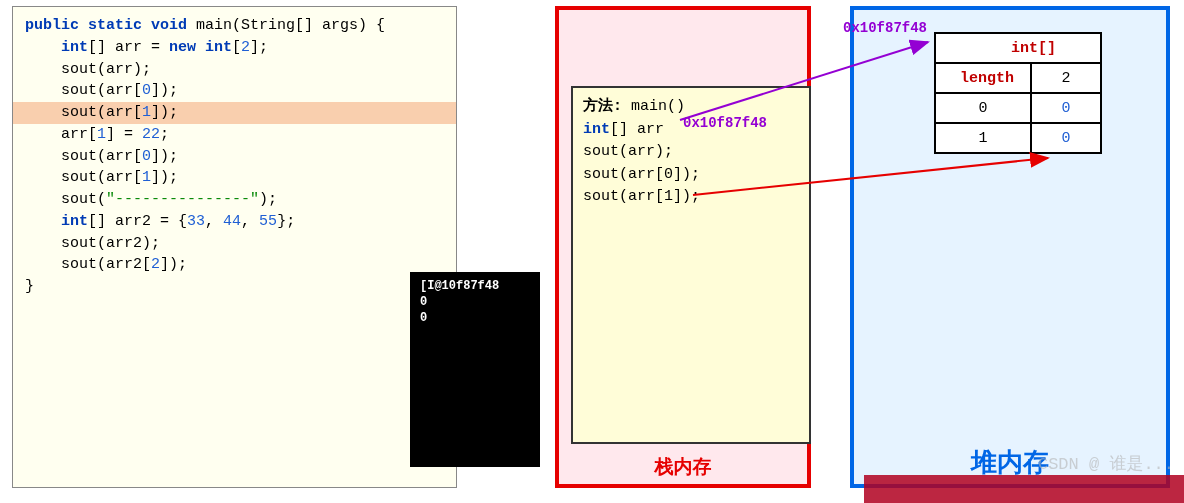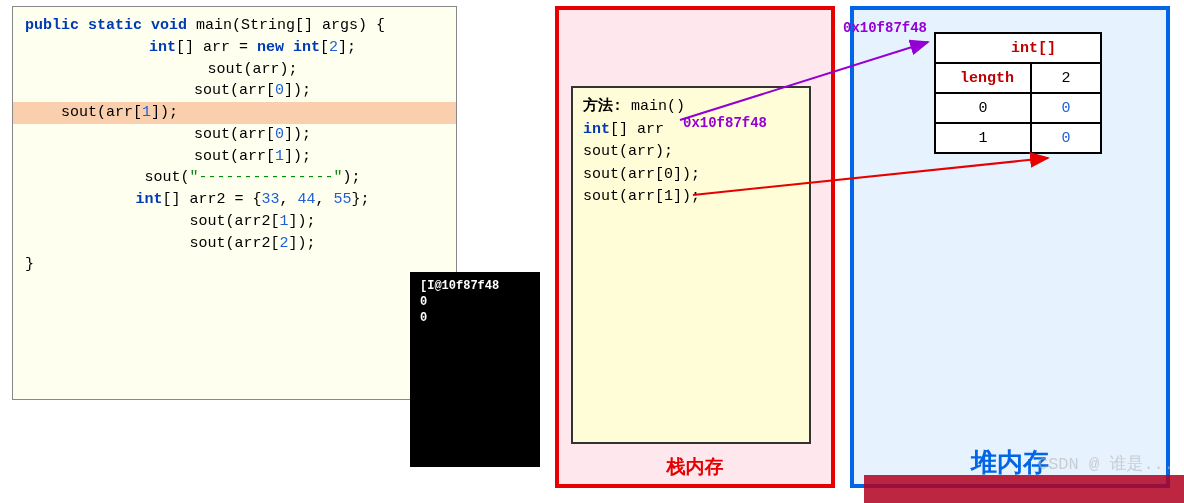--- a/index.html
+++ b/index.html
@@ -9,29 +9,29 @@
       width: 1184px;
       height: 503px;
       position: relative;
       overflow: hidden;
     }
     .code-panel {
       position: absolute;
       left: 12px;
       top: 6px;
       width: 445px;
-      height: 394px;
+      height: 482px;
       background: #fffff0;
       border: 1px solid #888;
       padding: 8px 12px;
       font-size: 15px;
       line-height: 1.45;
     }
     .code-line { white-space: pre; }
-    .code-line.indent1 { padding-left: 36px; text-align: center; }
+    .code-line.indent1 { padding-left: 36px; }
     .code-line.highlighted {
       background: #f9cfae;
       margin-left: -12px;
       margin-right: -12px;
       padding-left: 48px;
     }
     .kw { color: #003bb5; font-weight: bold; }
     .num { color: #1f5fd4; }
     .str { color: #0a8a0a; }
     .console-panel {
@@ -45,21 +45,21 @@
       font-size: 12px;
       font-weight: bold;
       padding: 6px 10px;
       line-height: 1.35;
       white-space: pre;
     }
     .stack-container {
       position: absolute;
       left: 555px;
       top: 6px;
-      width: 280px;
+      width: 256px;
       height: 482px;
       border: 4px solid #e60000;
       background: #ffe8ed;
     }
     .stack-inner {
       position: absolute;
       left: 12px;
       top: 76px;
       width: 240px;
       height: 358px;
@@ -164,27 +164,28 @@
 </head>
 <body>
 
 <div class="code-panel">
   <div class="code-line"><span class="kw">public</span> <span class="kw">static</span> <span class="kw">void</span><span> main(String[] args) {</span></div>
   <div class="code-line indent1"><span class="kw">int</span><span>[] arr = </span><span class="kw">new</span><span class="kw"> int</span>[<span class="num">2</span>];</div>
   <div class="code-line indent1"><span>sout(arr);</span></div>
   <div class="code-line indent1"><span>sout(arr[</span><span class="num">0</span><span>]);</span></div>
   <div class="code-line highlighted"><span>sout(arr[</span><span class="num">1</span><span>]);</span></div>
   <div class="code-line"></div>
+  <div class="code-line indent1"><span>arr[</span><span class="num">1</span><span>] = </span><span class="num">22</span>;</div>
   <div class="code-line indent1"><span>sout(arr[</span><span class="num">0</span><span>]);</span></div>
   <div class="code-line indent1"><span>sout(arr[</span><span class="num">1</span><span>]);</span></div>
   <div class="code-line"></div>
   <div class="code-line indent1"><span>sout(</span><span class="str">"---------------"</span><span>);</span></div>
   <div class="code-line"></div>
   <div class="code-line indent1"><span class="kw">int</span><span>[] arr2 = {</span><span class="num">33</span><span>, </span><span class="num">44</span><span>, </span><span class="num">55</span><span>};</span></div>
-  <div class="code-line indent1"><span>sout(arr2[</span><span class="num">1</span><span>]);</span></div>
+  <div class="code-line indent1"><span>sout(arr2);</span></div>
   <div class="code-line indent1"><span>sout(arr2[</span><span class="num">2</span><span>]);</span></div>
   <div class="code-line"><span>}</span></div>
 </div>
 
 <div class="console-panel"><span>[I@10f87f48</span>
 <span>0</span>
 <span>0</span></div>
 
 <div class="stack-container">
   <div class="stack-inner">

